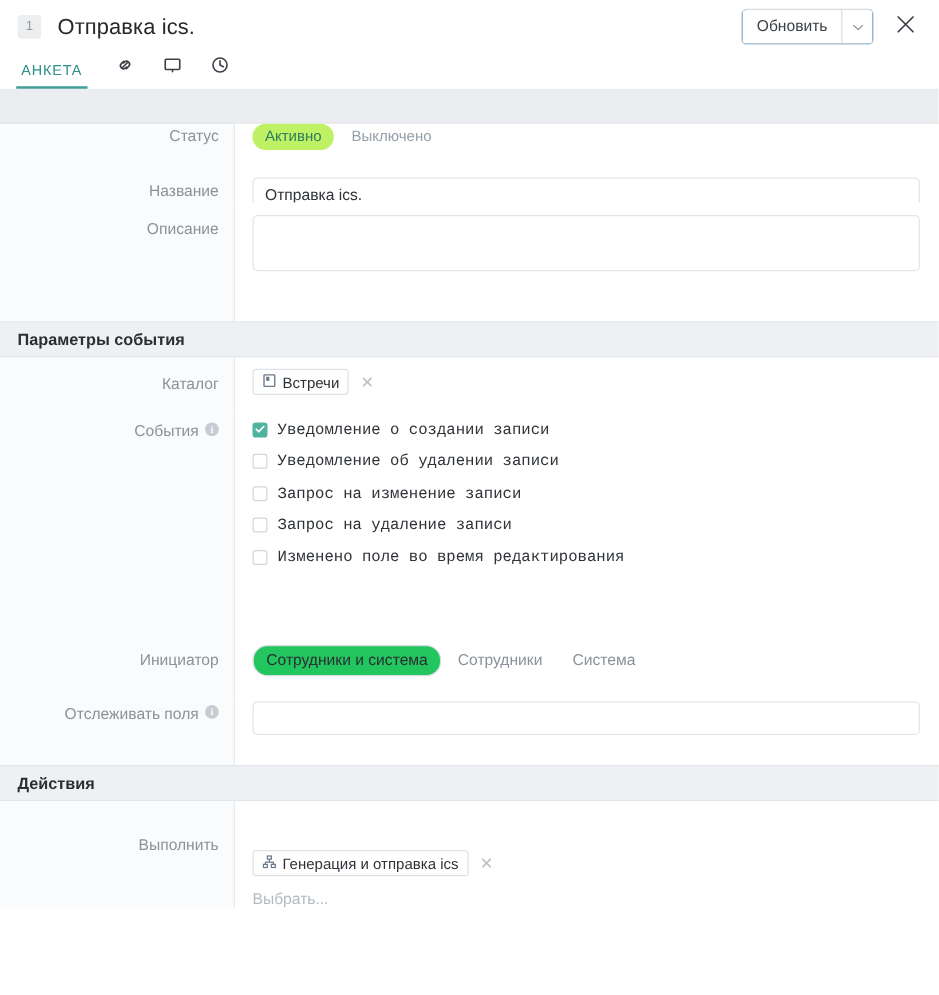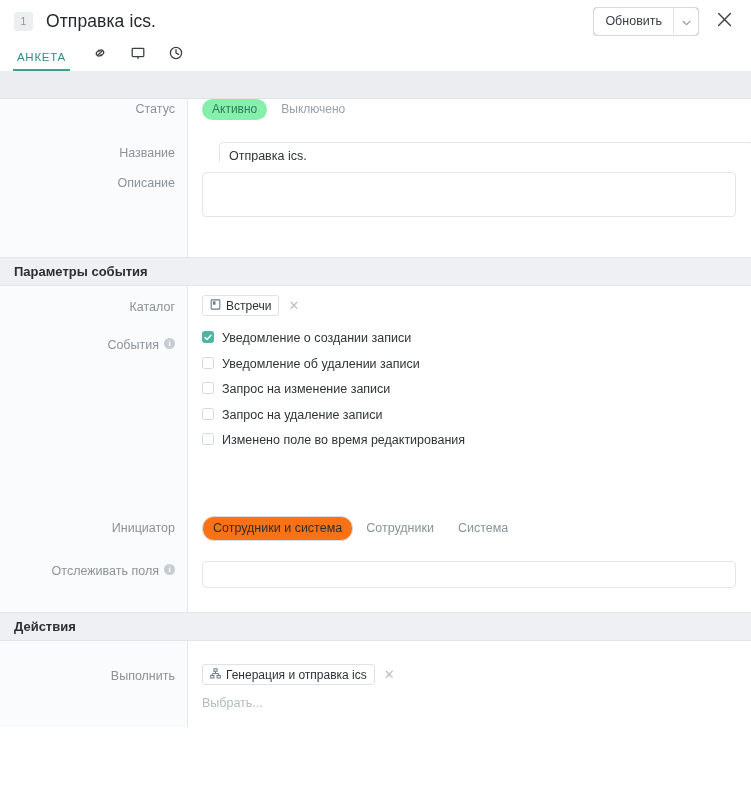--- a/index.html
+++ b/index.html
@@ -190,21 +190,21 @@
     font-size: 12.5px;
     color: #2f3337;
     padding: 6px 9px;
     resize: none;
     outline: none;
   }
 
   
   .status-row { display: flex; align-items: center; gap: 4px; }
   .pill-active {
-    background: #86efac;
+    background: #bef264;
     color: #2f7d5c;
     font-size: 12px;
     border-radius: 11px;
     padding: 3px 10px 4px;
     white-space: nowrap;
   }
   .pill-plain {
     color: #97a0a8;
     font-size: 12px;
     padding: 3px 10px 4px;
@@ -252,24 +252,25 @@
   }
   .placeholder-text {
     font-size: 12.5px;
     color: #b4bac0;
   }
 
   
   .cb-list { display: flex; flex-direction: column; }
   .cb-item {
     display: flex;
-    align-items: flex-start;
+    align-items: center;
     gap: 8px;
     height: 25.5px;
     cursor: pointer;
+    font-family: Liberation Mono, monospace;
   }
   .cb-box {
     width: 12px;
     height: 12px;
     border: 1px solid #d3d8dd;
     border-radius: 2.5px;
     background: #fff;
     box-sizing: border-box;
     flex: 0 0 auto;
   }
@@ -294,21 +295,21 @@
     border-radius: 12px;
     border: 1px solid transparent;
     color: #8b9299;
     white-space: nowrap;
     cursor: pointer;
     background: transparent;
     font-family: inherit;
   }
   .seg.active {
     border-color: #d9dde2;
-    background: #f97316;
+    background: #22c55e;
     color: #2b2f33;
   }
 </style>
 </head>
 <body>
 
 <div class="app">
 
   <div class="header">
     <div class="id-badge">1</div>
@@ -376,21 +377,21 @@
         <span>Статус</span>
       </div>
       <div class="row-field" style="padding-top:0;">
         <div class="status-row">
           <span class="pill-active">Активно</span>
           <span class="pill-plain">Выключено</span>
         </div>
       </div>
     </div>
 
-    <div class="row" style="height:42px;gap:17px;">
+    <div class="row" style="height:42px;">
       <div class="row-label" style="padding-top:26px;">
         <span>Название</span>
       </div>
       <div class="row-field" style="padding-top:22px;">
         <input class="input" type="text" value="Отправка ics." style="">
       </div>
     </div>
 
     <div class="row" style="height:95px;">
       <div class="row-label" style="padding-top:14px;">
@@ -495,21 +496,21 @@
 
   </div>
 
   <div class="section-header">Действия</div>
 
   <div>
     <div class="row" style="height:86px;">
       <div class="row-label" style="padding-top:28px;">
         <span>Выполнить</span>
       </div>
-      <div class="row-field" style="padding-top:23px;">
+      <div class="row-field" style="padding-top:39px;">
         <div class="chip-row">
           <span class="chip">
             <span>
               <svg width="11" height="11" viewBox="0 0 11 11">
                 <rect x="3.9" y="0.8" width="3.2" height="2.5" fill="none" stroke="#6b7b8c" stroke-width="1"></rect>
                 <rect x="0.7" y="7.5" width="3.2" height="2.5" fill="none" stroke="#6b7b8c" stroke-width="1"></rect>
                 <rect x="7.1" y="7.5" width="3.2" height="2.5" fill="none" stroke="#6b7b8c" stroke-width="1"></rect>
                 <path d="M5.5 3.3 L5.5 5.6 M2.3 5.6 L8.7 5.6 M2.3 5.6 L2.3 7.5 M8.7 5.6 L8.7 7.5" fill="none" stroke="#6b7b8c" stroke-width="1"></path>
               </svg>
             </span>

